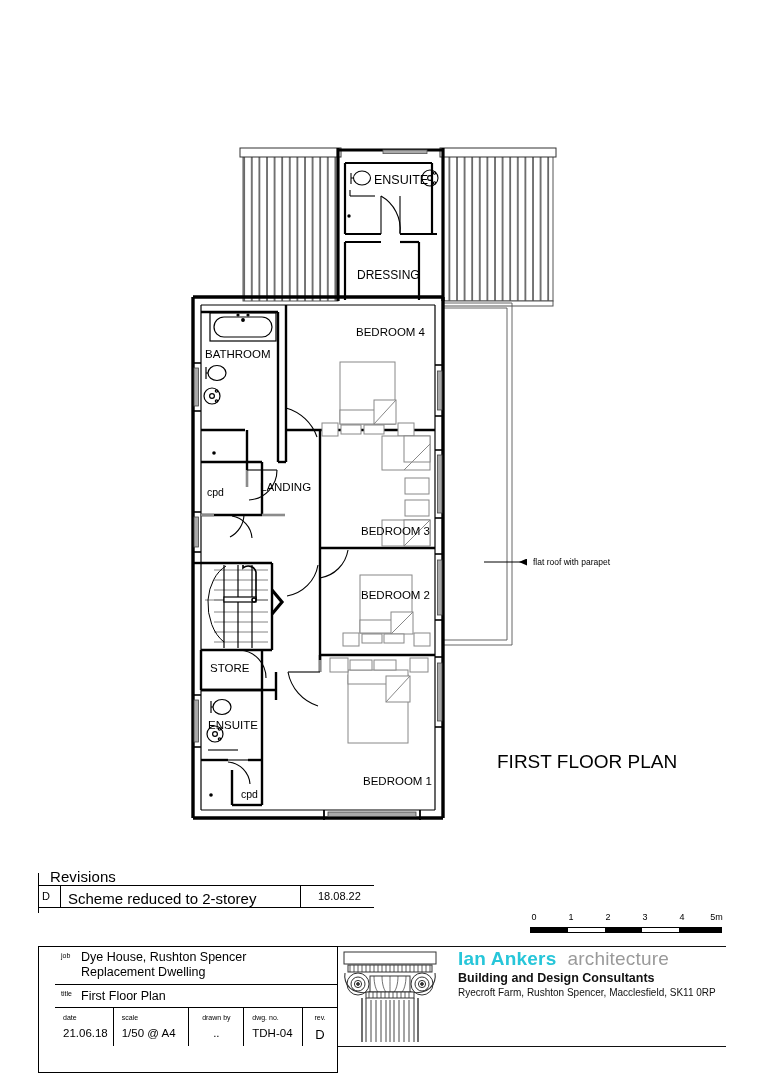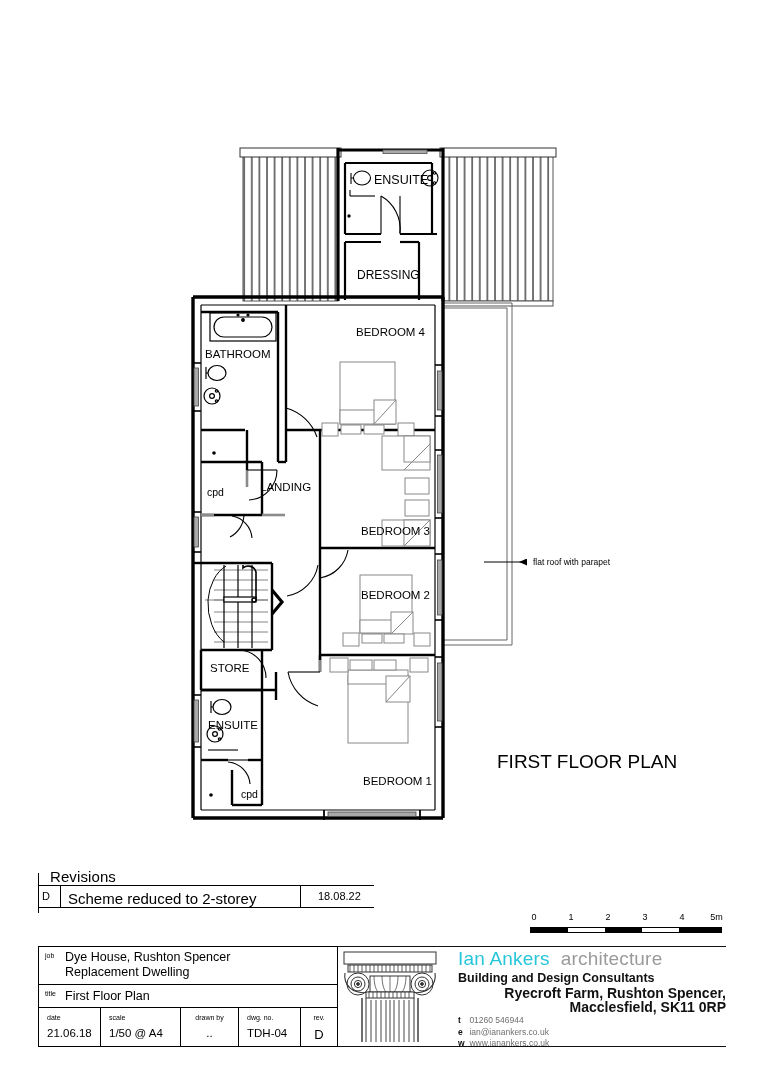--- a/index.html
+++ b/index.html
@@ -21,44 +21,44 @@
   .rev-vline{position:absolute;width:1px;background:#000;}
 
   .scalebar{position:absolute;left:530px;top:912px;width:192px;}
   .scale-nums{position:relative;height:13px;}
   .scale-nums span{position:absolute;font-size:9px;top:0;transform:translateX(-50%);}
   .scale-nums span.last{transform:translateX(-70%);}
   .scale-bar-g{position:relative;height:6px;margin-top:2px;border:1px solid #000;box-sizing:border-box;}
   .scale-seg{position:absolute;top:0;height:4px;background:#000;}
 
   
-  .title-block{position:absolute;left:38px;top:946px;width:300px;height:101px;
-      border:1px solid #000;box-sizing:border-box;}
+  .title-block{position:absolute;left:38px;top:946px;width:300px;height:127px;
+      border:1px solid #000;box-sizing:border-box;padding-left:16px;}
   .tb-row{border-bottom:1px solid #000;box-sizing:border-box;position:relative;}
   .tb-row.last{border-bottom:none;display:flex;align-items:flex-end;}
   .tb-tag{font-size:7px;position:absolute;left:6px;top:5px;color:#000;}
   .tb-job{height:38px;}
   .tb-job .tb-val{position:absolute;left:26px;top:3px;font-size:12.5px;line-height:15px;}
   .tb-title{height:23px;}
   .tb-title .tb-val{position:absolute;left:26px;top:4px;font-size:12.5px;}
   .tb-cell{position:relative;height:38px;border-right:1px solid #000;box-sizing:border-box;}
   .tb-cell:last-child{border-right:none;}
   .tb-cell .lab{font-size:7px;position:absolute;top:6px;left:8px;}
   .tb-cell .val{font-size:11.5px;position:absolute;top:19px;left:8px;}
   .tb-cell.ctr .lab,.tb-cell.ctr .val{left:0;width:100%;text-align:center;}
 
   
   .logo-block{position:absolute;left:338px;top:946px;width:388px;height:101px;}
   .col-svg{position:absolute;left:2px;top:2px;}
   .brand{position:absolute;left:120px;top:2px;}
   .brand-1{font-size:19px;line-height:22px;letter-spacing:.2px;}
-  .brand-1 .cyan{color:#27c6d9;font-weight:400;}
+  .brand-1 .cyan{color:#27c6d9;font-weight:700;}
   .brand-1 .grey{color:#9a9a9a;font-weight:400;text-align:center;}
   .brand-2{font-size:12.5px;font-weight:bold;line-height:16px;color:#111;}
-  .brand-3{font-size:14px;font-weight:bold;line-height:14px;color:#111;text-align:right;}
+  .brand-3{font-size:10px;font-weight:normal;line-height:14px;color:#111;text-align:right;}
   .contact{margin-top:1px;}
   .contact div{font-size:8.5px;line-height:11.5px;color:#6f6f6f;}
   .contact b{color:#111;display:inline-block;width:9px;}
   .sep-line{position:absolute;left:338px;width:388px;height:1px;background:#111;}
 </style>
 </head>
 <body>
 
 <div class="sheet">
 
@@ -510,30 +510,16 @@
       </g>
     </svg>
 
     <div class="brand">
       <div class="brand-1">
         <span class="cyan">Ian Ankers</span>
         &nbsp;<span class="grey">architecture</span>
       </div>
       <div class="brand-2">Building and Design Consultants</div>
       <div class="brand-3">Ryecroft Farm, Rushton Spencer, Macclesfield, SK11 0RP</div>
-      <div class="contact">
-        <div>
-          <b>t</b>
-          <span>01260 546944</span>
-        </div>
-        <div>
-          <b>e</b>
-          <span>ian@ianankers.co.uk</span>
-        </div>
-        <div>
-          <b>w</b>
-          <span>www.ianankers.co.uk</span>
-        </div>
-      </div>
     </div>
   </div>
 
 </div>
 
 </body></html>

